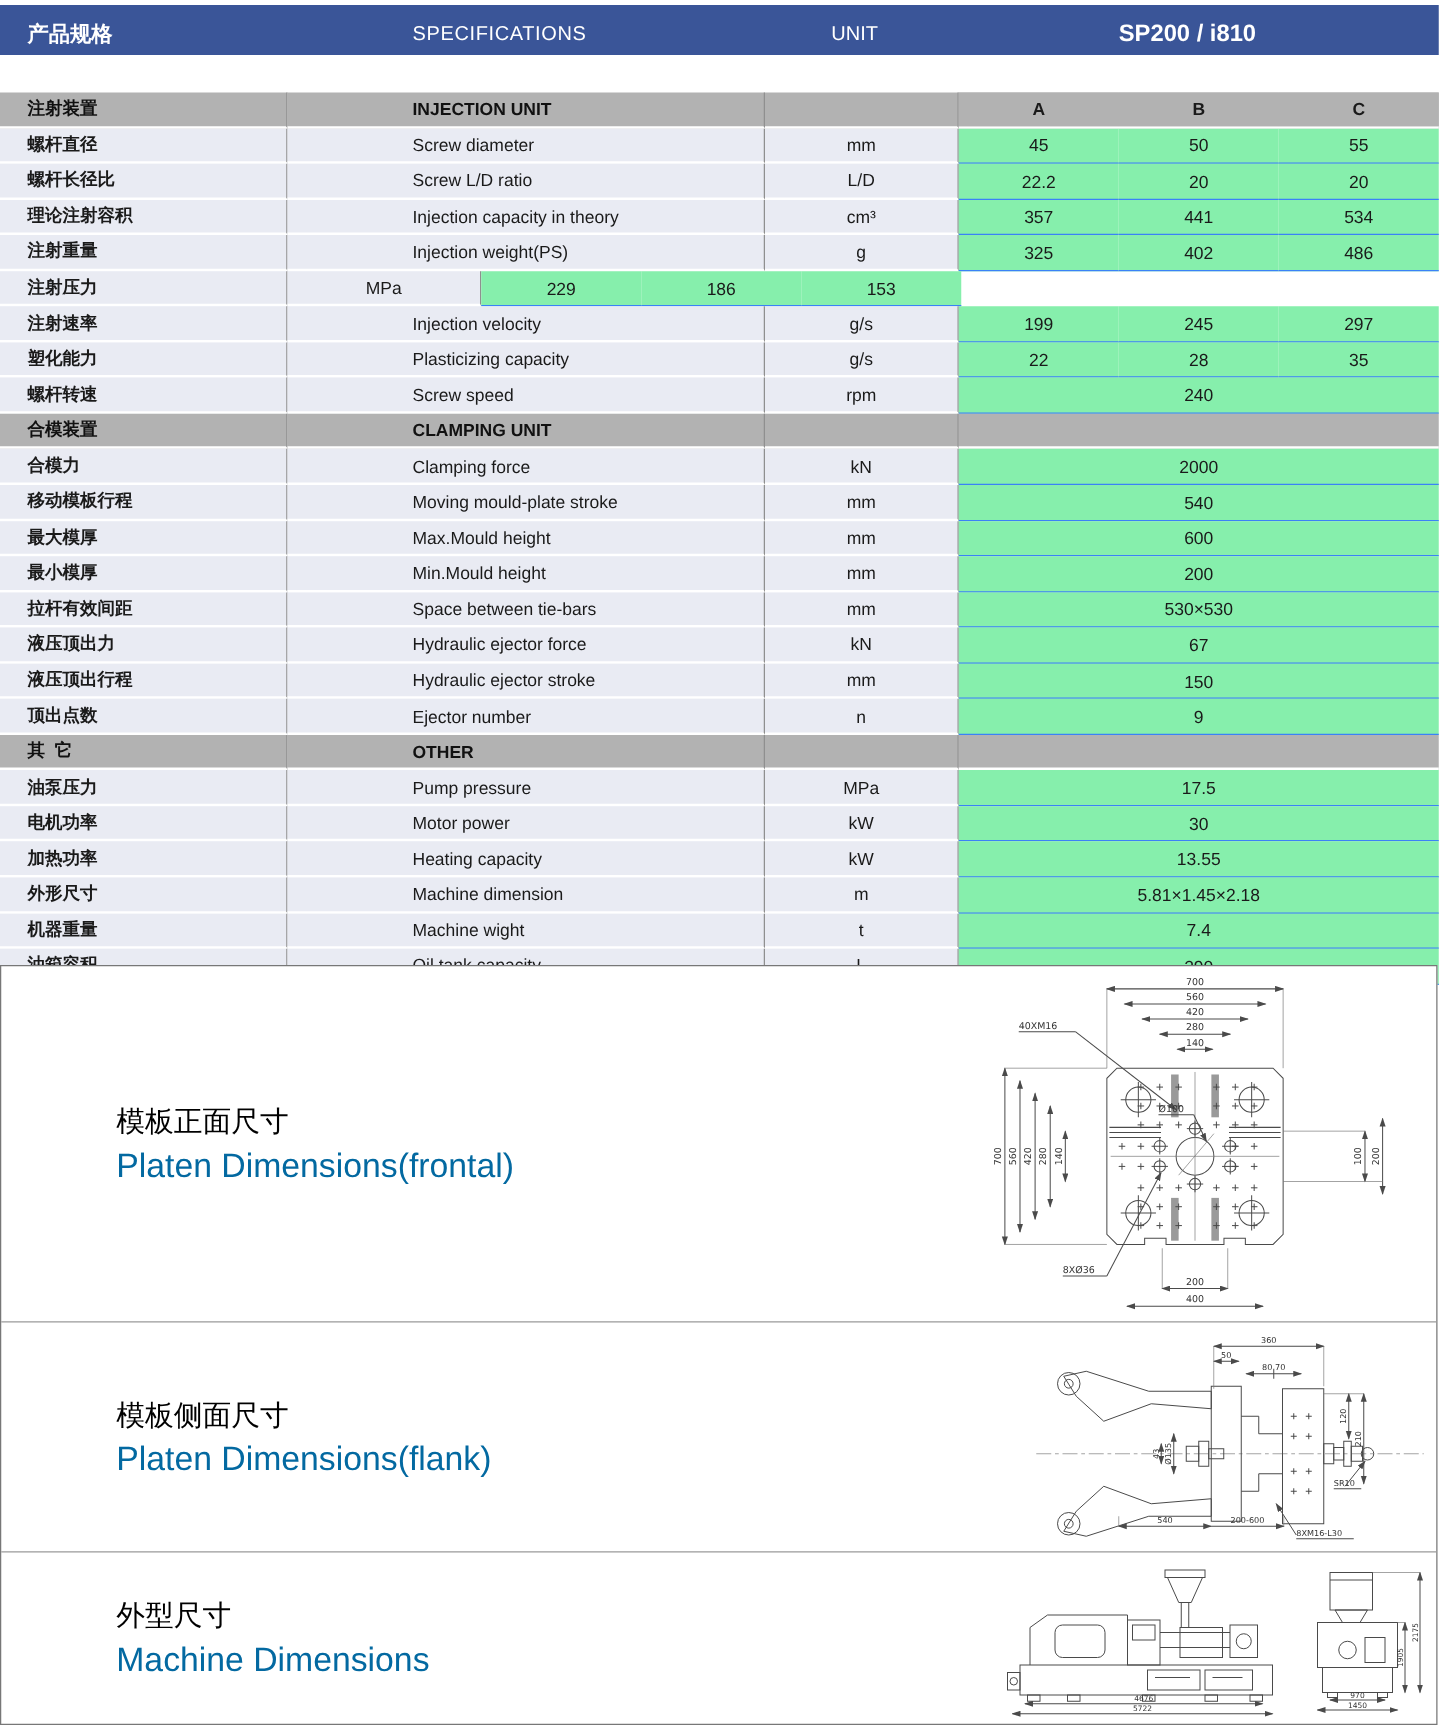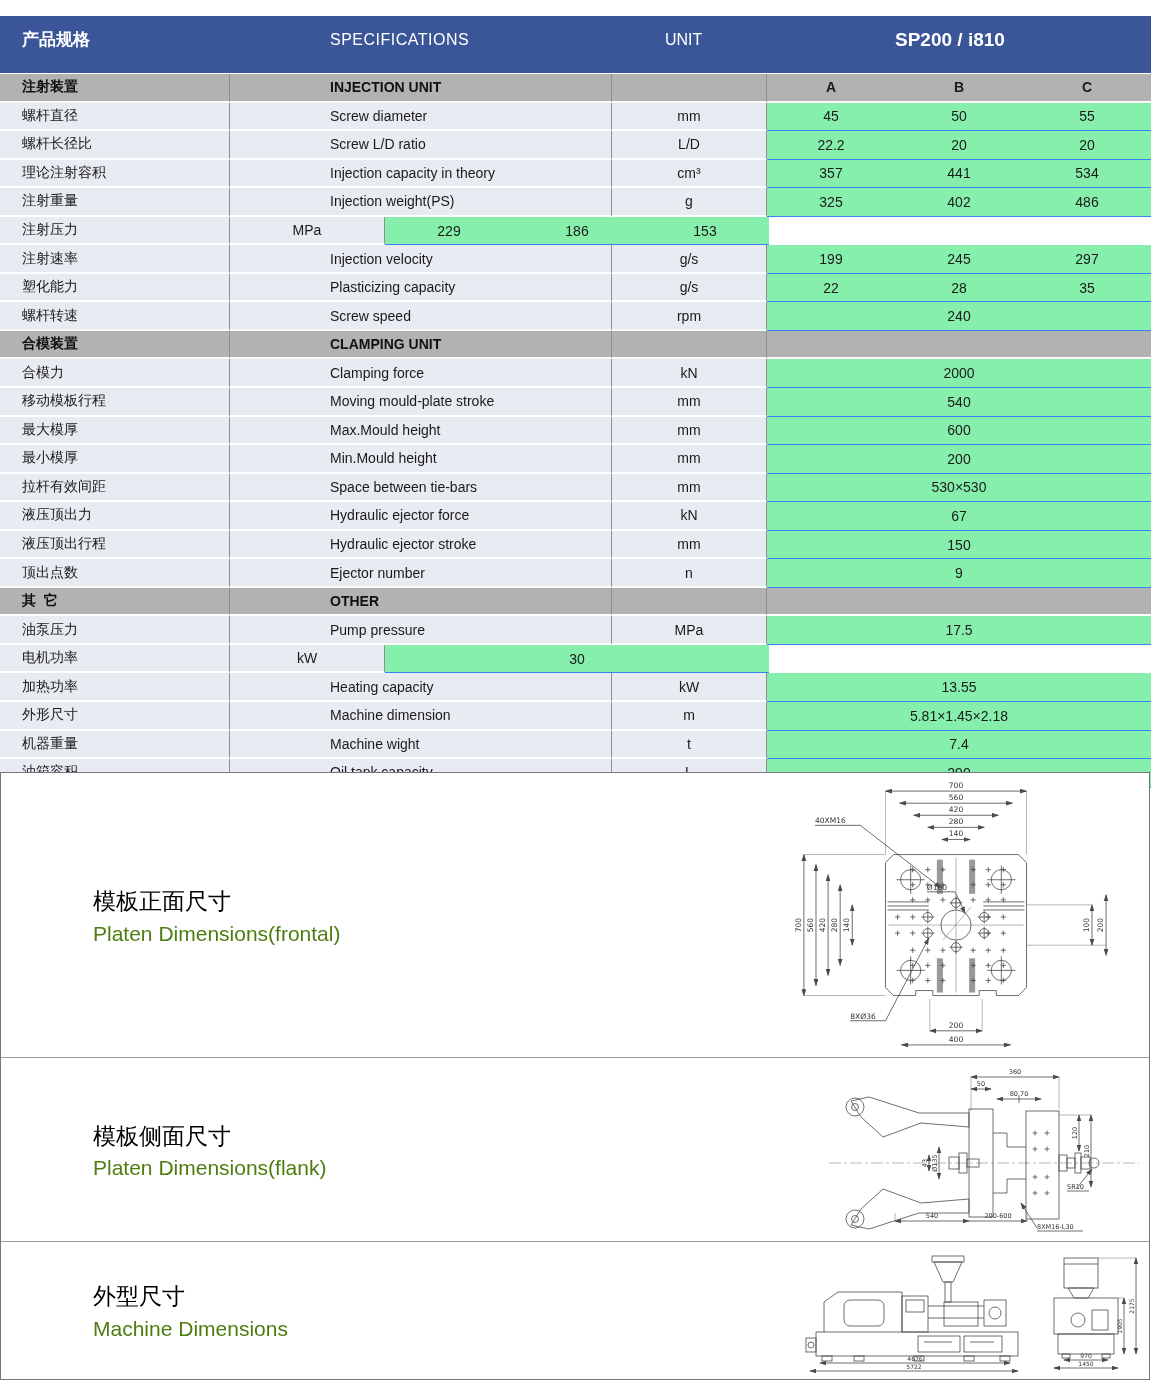--- a/index.html
+++ b/index.html
@@ -2,51 +2,51 @@
 <html><head>
 <meta charset="utf-8">
 <style>
   * { margin:0; padding:0; box-sizing:border-box; }
   body {
     width:1151px; height:1380px; background:#fff; position:relative;
     font-family:"Liberation Sans","DejaVu Sans",sans-serif; color:#1a1a1a;
     overflow:hidden;
   }
   
-  .topbar { position:absolute; left:0; top:16px; width:1151px; height:57px; background:#3a5598;padding-left:33px; }
+  .topbar { position:absolute; left:0; top:4px; width:1151px; height:40px; background:#3a5598;padding-left:33px; }
   .topbar span { position:absolute; top:0; height:48px; line-height:48px; color:#fff; white-space:nowrap; }
   .tb-cn   { left:22px;  font-size:17px; font-weight:bold; }
   .tb-spec { left:330px; font-size:16px; letter-spacing:.5px; }
   .tb-unit { left:665px; font-size:16px; }
   .tb-model{ left:895px; font-size:19px; font-weight:bold; }
 
   
   .spec-table { position:absolute; left:0; top:58px; width:1151px;margin-top:16px; }
   .t-row { display:flex; height:28.56px; }
   .c1,.c2,.c3 { background:#e9ebf3; border-right:1px solid #8f8f8f; border-bottom:2px solid #fff;
                 display:flex; align-items:center; font-size:14px; }
-  .c1 { width:230px; padding-left:22px; }
+  .c1 { width:230px; padding-left:22px;font-weight:bold; }
   .c2 { width:382px; padding-left:100px; }
   .c3 { width:155px; justify-content:center; padding:0; }
   .c4 { width:384px; display:flex; }
   .vc { flex:1; display:flex; align-items:center; justify-content:center; font-size:14px;
         background:#86efac; border-bottom:1px solid #3b82f6; }
   .sec .c1, .sec .c2, .sec .c3 { background:#b2b2b2; font-weight:bold; color:#111; }
   .sec .c4 { background:#b2b2b2; border-bottom:2px solid #fff; }
   .sec .vc { background:#b2b2b2; border-bottom:none; font-weight:bold; }
   .c1 { white-space:pre; }
 
   
   .draw-area { position:absolute; left:0; top:772px; width:1150px; height:608px;
                border:1px solid #777; background:#fff; }
   .d-row { position:relative; border-bottom:1px solid #9a9a9a; }
   .d-row1 { height:285px; } .d-row2 { height:184px; } .d-row3 { height:136px; border-bottom:none; }
   .d-label { position:absolute; left:92px; top:50%; transform:translateY(-50%); }
   .d-cn { font-size:23px; color:#000; line-height:1.55; }
-  .d-en { font-size:21px; color:#4d7c0f; line-height:1.3; }
+  .d-en { font-size:27px; color:#0369a1; line-height:1.3; }
   svg { position:absolute; }
   svg text { fill:#333; font-family:"DejaVu Sans","Liberation Sans",sans-serif; }
   .dln { stroke:#4a4a4a; stroke-width:.8; fill:none; }
   .thin{ stroke:#7a7a7a; stroke-width:.55; fill:none; }
   .dim { font-size:7.5px; } .dim2 { font-size:6.5px; } .dim3 { font-size:6px; }
 </style>
 </head>
 <body>
 
 <div class="topbar">
@@ -223,20 +223,21 @@
     <div class="t-row">
       <div class="c1">油泵压力</div>
       <div class="c2">Pump pressure</div>
       <div class="c3">MPa</div>
       <div class="c4">
         <div class="vc span">17.5</div>
       </div>
     </div>
     <div class="t-row">
       <div class="c1">电机功率</div>
+      <div class="c2">Motor power</div>
       <div class="c3">kW</div>
       <div class="c4">
         <div class="vc span">30</div>
       </div>
     </div>
     <div class="t-row">
       <div class="c1">加热功率</div>
       <div class="c2">Heating capacity</div>
       <div class="c3">kW</div>
       <div class="c4">

